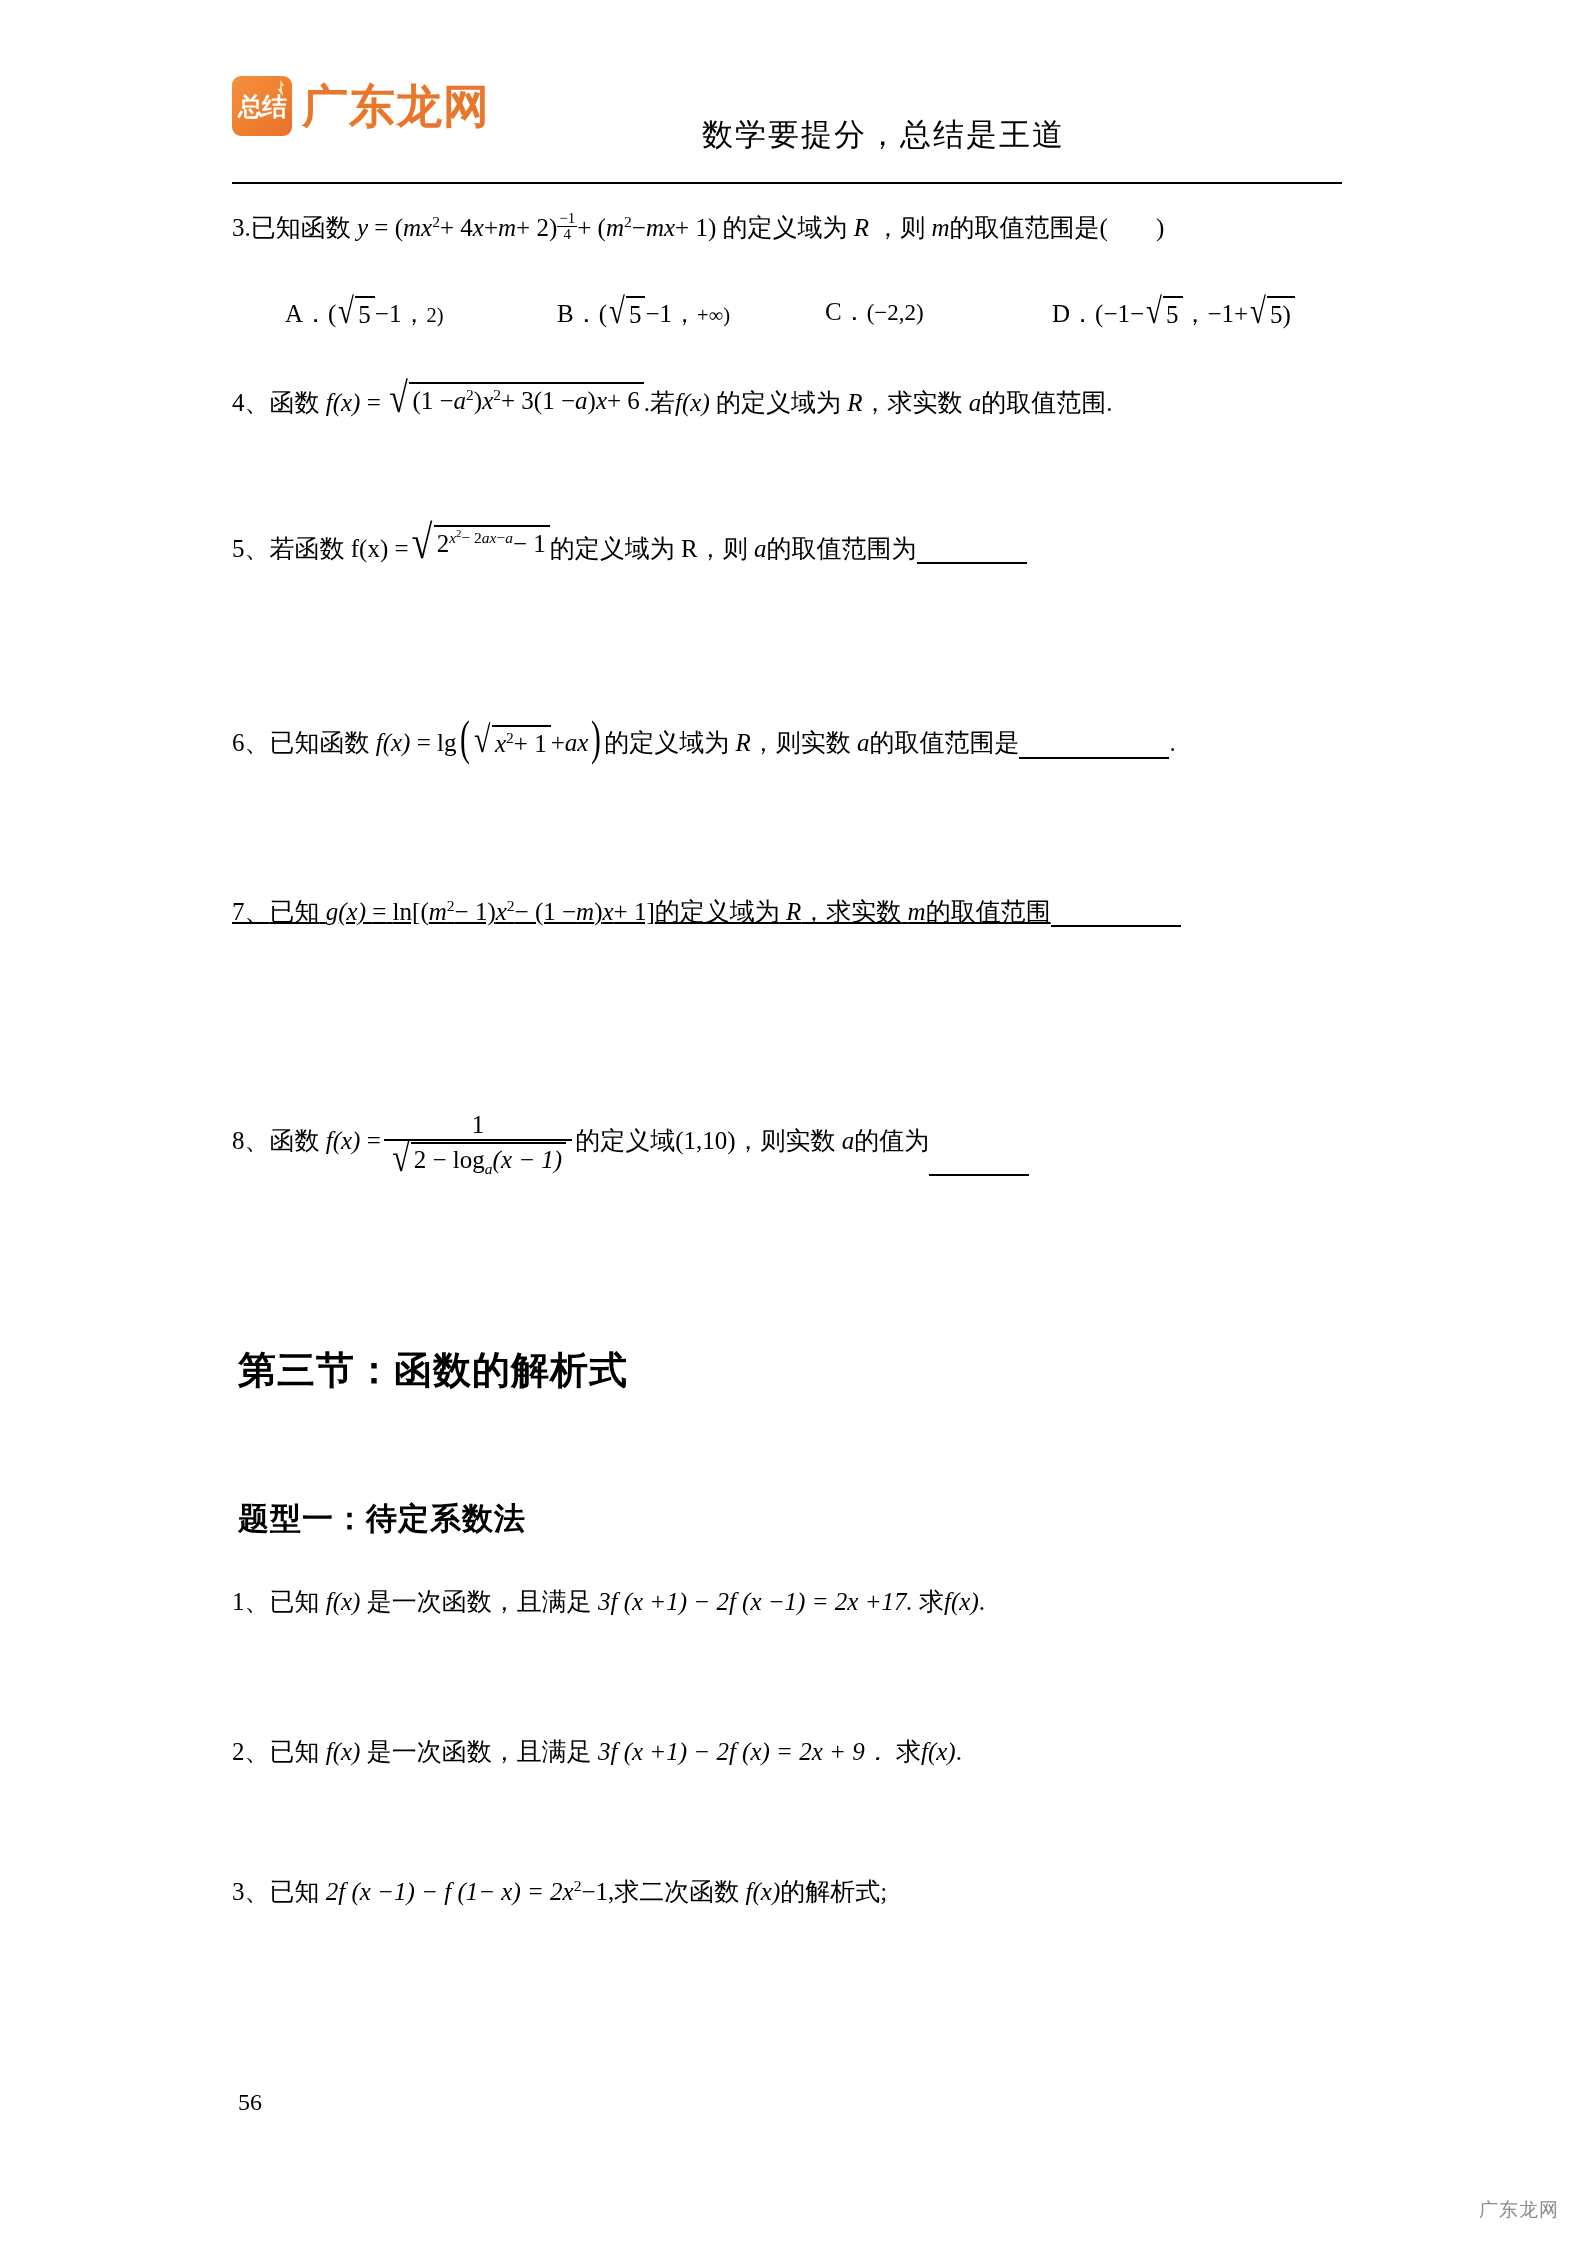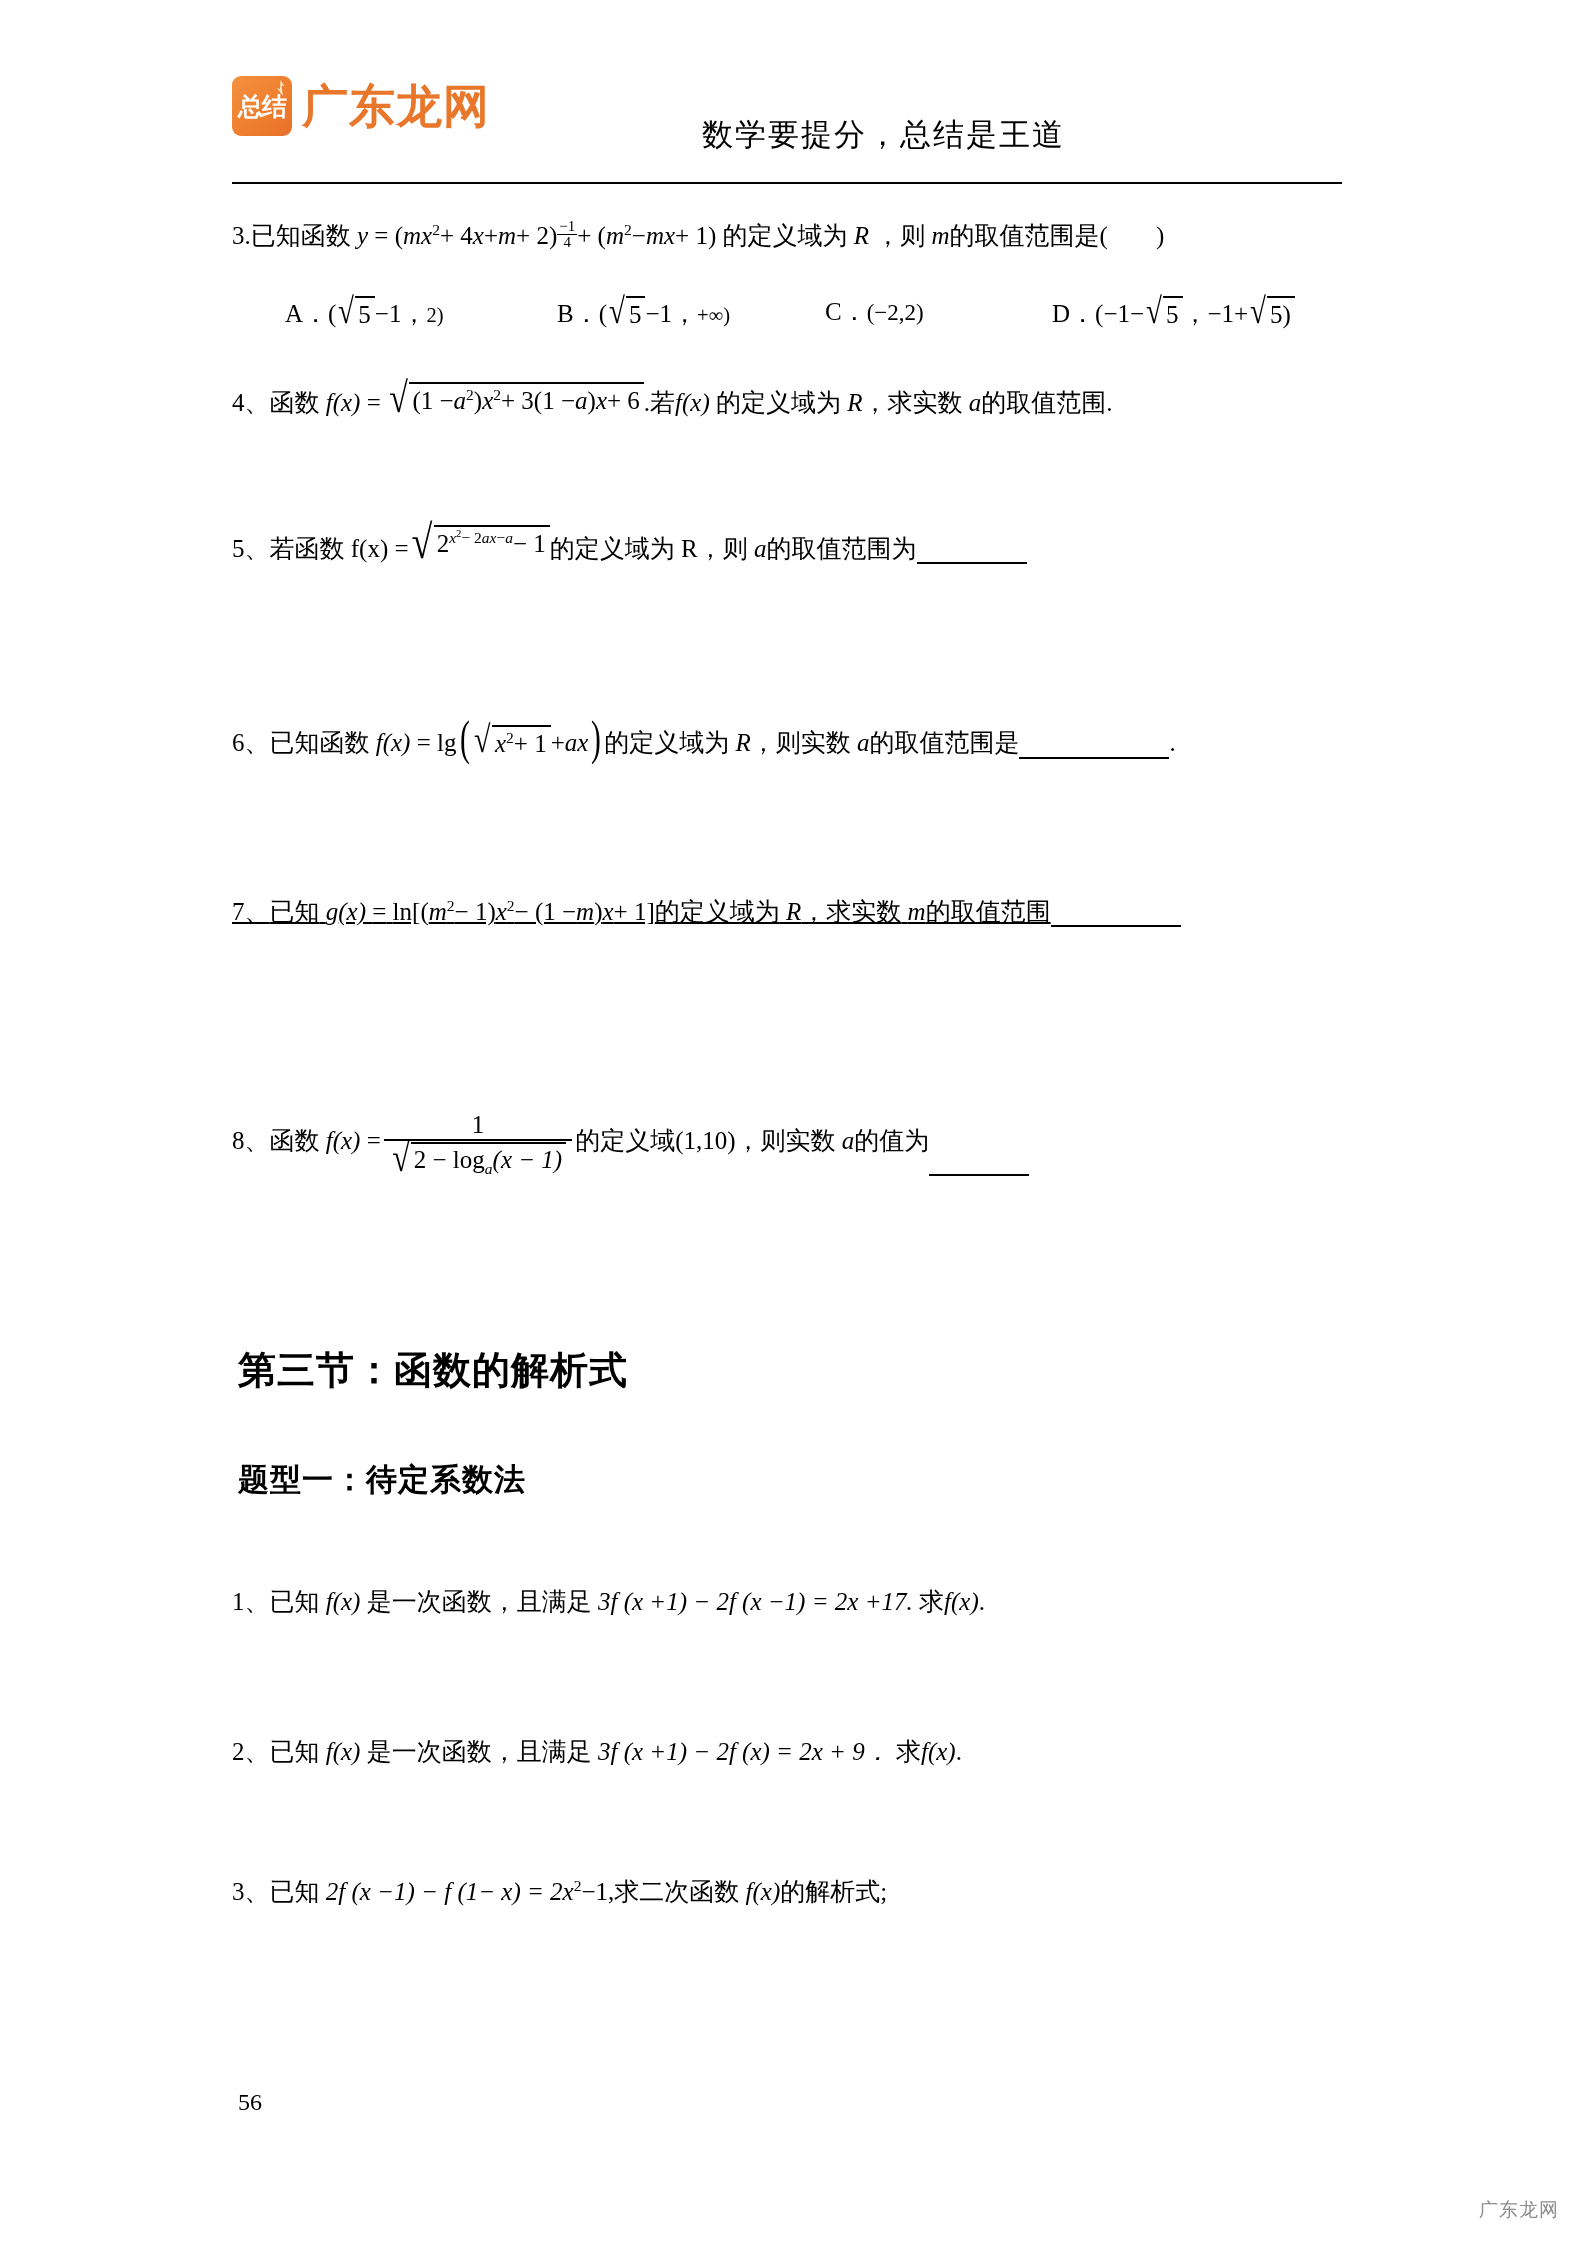--- a/index.html
+++ b/index.html
@@ -231,21 +231,21 @@
       <div class="brand-mark">
         <span class="spark"></span>
         <span class="mark-text">总结</span>
       </div>
       <div class="brand-name">广东龙网</div>
     </div>
     <div class="tagline cn">数学要提分，总结是王道</div>
   </div>
   <div class="header-rule"></div>
 
-  <div class="q" style="left:232px; top:222px;">
+  <div class="q" style="left:232px; top:214px;">
     <span class="mr">3.</span><span class="cn">已知函数</span>
     <span class="mi">y</span>
     <span class="mn">=</span>
     <span class="mn">(</span><span class="mi">m</span><span class="mi">x</span><sup class="expn">2</sup><span class="mn">+ 4</span><span class="mi">x</span><span class="mn">+</span><span class="mi">m</span><span class="mn">+ 2)</span><span class="stackexp">
         <span class="sn"><span class="negsign">−</span><span>1</span></span>
         <span class="sb"></span>
         <span class="sd">4</span>
       </span><span class="mn">+ (</span><span class="mi">m</span><sup class="expn">2</sup><span class="mn">−</span><span class="mi">m</span><span class="mi">x</span><span class="mn">+ 1)</span>
     <span class="cn">的定义域为</span>
     <span class="mi">R</span>
@@ -333,21 +333,21 @@
         <span class="bar"></span>
         <span class="den"><span class="sq">
             <span class="hook" style="font-size:1.6em;line-height:.74;">√</span>
             <span class="radbox"><span class="mn">2 − log</span><sub class="subn">a</sub><span class="mn" style="font-style:italic">(x − 1)</span></span>
           </span></span>
       </span><span class="cn">的定义域</span><span class="mn">(1,10)</span><span class="cn">，则实数</span>
     <span class="mi">a</span><span class="cn">的值为</span><span class="blank-ul" style="width:100px"></span>
   </div>
 
   <div class="h-section" style="left:238px; top:1345px;">第三节：函数的解析式</div>
-  <div class="h-sub" style="left:238px; top:1459px;">题型一：待定系数法</div>
+  <div class="h-sub" style="left:238px; top:1498px;">题型一：待定系数法</div>
 
   <div class="q" style="left:232px; top:1588px;">
     <span class="cn">1、</span><span class="cn">已知</span>
     <span class="mi">f</span><span class="mi">(x)</span>
     <span class="cn">是一次函数，且满足</span>
     <span class="mi">3f (x +1) − 2f (x −1) = 2x +17.</span>
     <span class="cn">求</span><span class="mi">f</span><span class="mi">(x)</span><span class="mn">.</span>
   </div>
 
   <div class="q" style="left:232px; top:1738px;">

